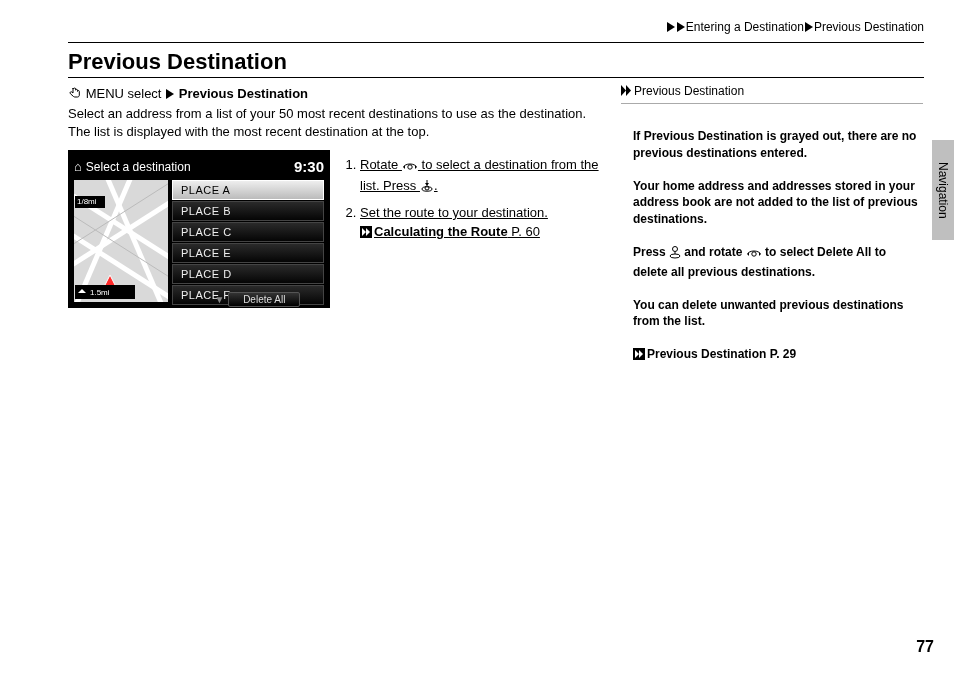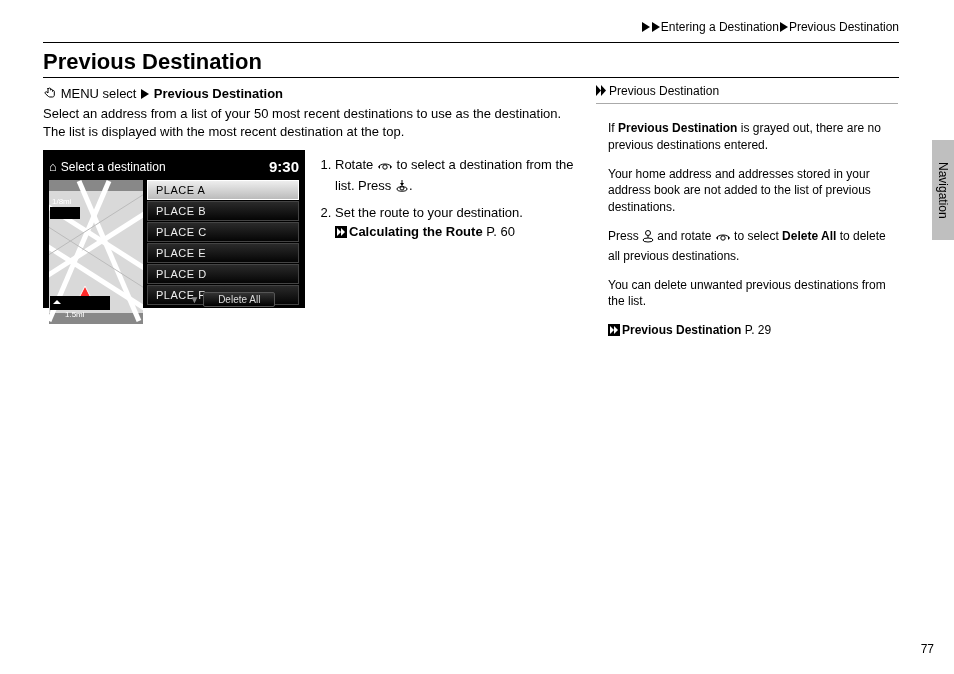--- a/index.html
+++ b/index.html
@@ -7,21 +7,21 @@
     background: #fff;
     font-family: "Helvetica Neue", Arial, sans-serif;
     color: #000;
     width: 954px;
     height: 674px;
     position: relative;
     overflow: hidden;
   }
   .page {
     position: absolute;
-    left: 43px;
+    left: 68px;
     top: 20px;
     width: 856px;
   }
   .breadcrumb {
     text-align: right;
     font-size: 12px;
     padding-bottom: 8px;
     border-bottom: 1.5px solid #000;
     margin-bottom: 4px;
   }
@@ -42,33 +42,33 @@
     padding-bottom: 2px;
   }
   .cols { display:flex; }
   .left { width: 535px; padding-right: 18px; font-size: 13px; }
   .right { width: 302px; font-size: 12px; }
   .menu-line { margin:6px 0 4px 0; font-size:13px; }
   .hand-icon {
     display:inline-block; width:14px;height:14px; vertical-align:-2px;
   }
   .desc { margin: 2px 0 10px 0; line-height:1.35; }
-  .row2 { display:flex; }
+  .row2 { display:flex;text-decoration:underline; }
   .screenshot {
     width: 262px; height:158px; background:#000; position:relative;
     flex:0 0 auto;
   }
   .scr-title {
     position:absolute; left:6px; top:6px; right:6px; height:20px;
     color:#fff; font-size:12px; display:flex; justify-content:space-between;
     align-items:center;
   }
   .scr-title .home { font-size:13px; margin-right:4px;}
   .scr-map {
-    position:absolute; left:6px; top:30px; width:94px; height:144px;
+    position:absolute; left:6px; top:30px; width:94px; height:122px;
     background:#888;
   }
   .scr-map svg { width:100%; height:100%; display:block; }
   .scr-list {
     position:absolute; left:104px; top:30px; right:6px;
   }
   .scr-item {
     height:18px; line-height:18px;
     background:linear-gradient(#2a2a2a,#050505);
     color:#eee; font-size:11px; padding-left:8px;
@@ -98,28 +98,28 @@
     display:inline-block; vertical-align:-2px; margin-right:2px;
   }
   .right-title {
     border-bottom:1px solid #aaa; padding:4px 0 4px 0;
     font-size:12px;
   }
   .dbl-chev {
     display:inline-block; vertical-align:-1px; margin-right:2px;
   }
   .right-body { padding: 8px 0 0 12px; line-height:1.4; }
-  .right-body p { margin:8px 0 12px 0; }
+  .right-body p { margin:16px 0 12px 0;font-weight:bold; }
   .side-tab {
     position:absolute; right:0; top:140px; width:22px; height:100px;
     background:#bfbfbf; color:#000; font-size:12px;
     writing-mode: vertical-rl; text-align:center; line-height:22px;
   }
   .page-num {
-    position:absolute; right:20px; bottom:18px; font-size:12px;
+    position:absolute; right:20px; bottom:18px; font-size:16px;font-weight:bold;
   }
 </style>
 </head>
 <body>
 
 <div class="page">
   <div class="breadcrumb">
     <span class="tri"></span><span class="tri"></span><span>Entering a Destination</span><span class="tri"></span><span>Previous Destination</span>
   </div>
 

